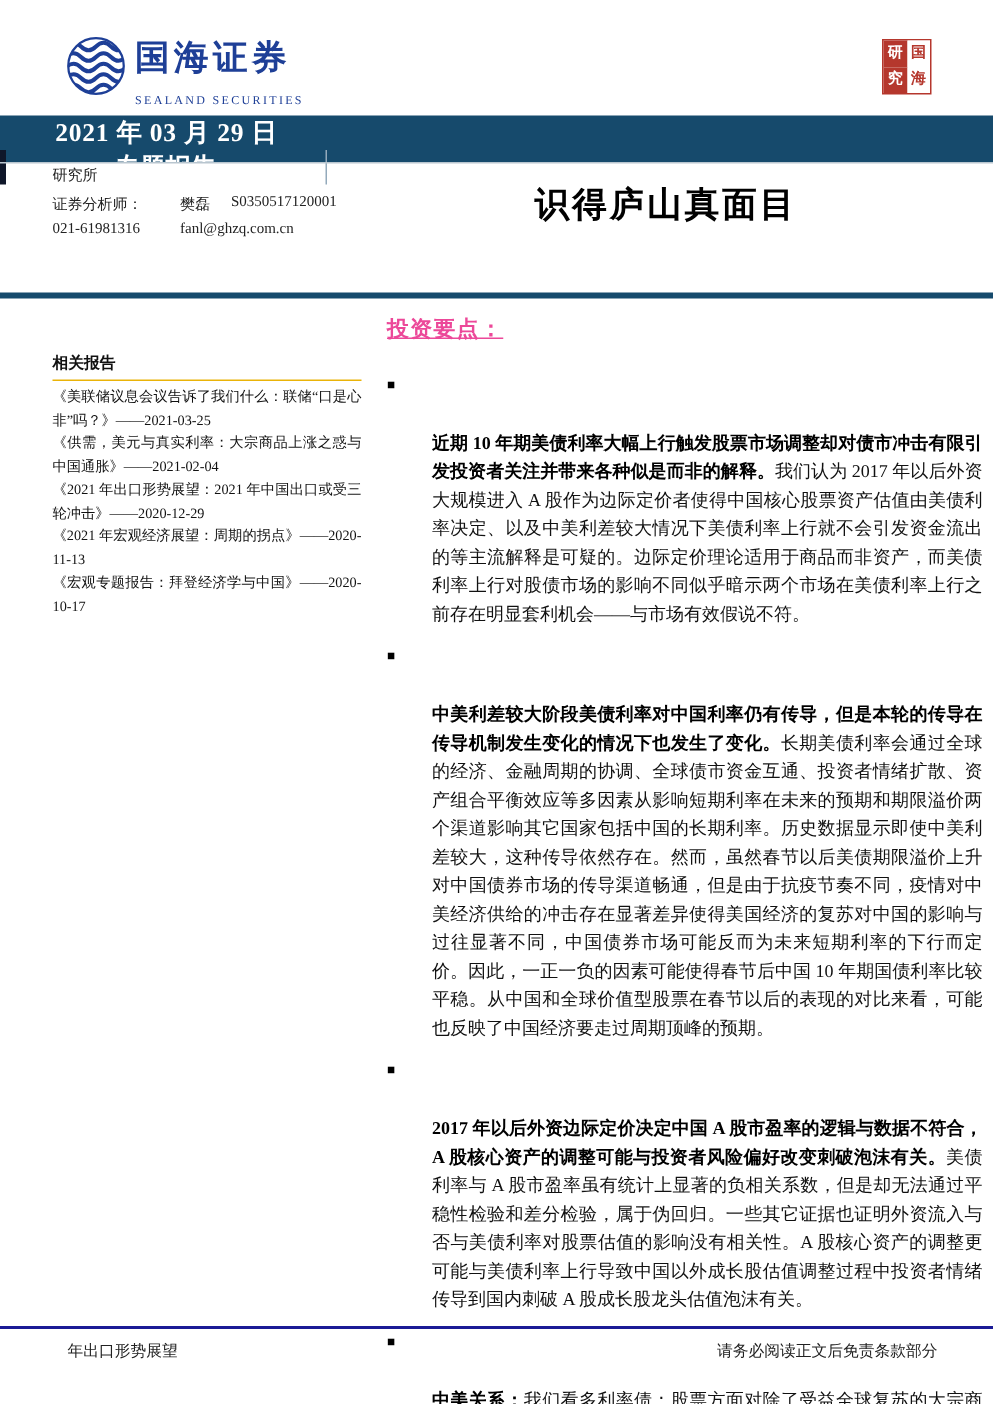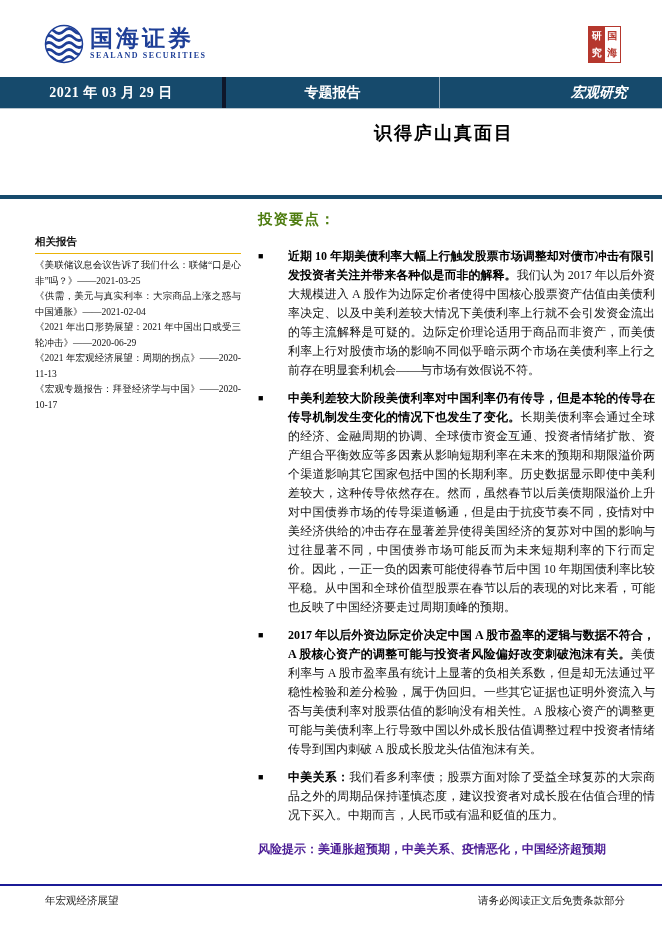--- a/index.html
+++ b/index.html
@@ -9,65 +9,65 @@
     background:#ffffff; color:#111;
     position:relative; overflow:hidden;
   }
   .page { position:absolute; inset:0; width:662px; height:700px; background:#fff; }
 
   
   .logo-wrap { position:absolute; left:44px; top:24px; display:flex; align-items:flex-start; }
   .logo-icon { width:40px; height:40px; flex:0 0 auto; }
   .logo-text { margin-left:6px; padding-top:2px; }
   .logo-cn { font-size:23px; font-weight:bold; color:#1e3f97; letter-spacing:3px; line-height:1.1; white-space:nowrap; }
-  .logo-en { font-size:8px; font-weight:bold; color:#1e3f97; letter-spacing:1.55px; margin-top:0; white-space:nowrap; }
+  .logo-en { font-size:8px; font-weight:normal; color:#1e3f97; letter-spacing:1.55px; margin-top:11px; white-space:nowrap; }
 
   .seal { position:absolute; left:588px; top:26px; width:33px; height:37px;
           border:1.5px solid #b5372d; background:#fff;
           display:grid; grid-template-columns:1fr 1fr; grid-template-rows:1fr 1fr; }
   .seal span { display:flex; align-items:center; justify-content:center;
                font-size:10px; font-weight:bold; line-height:1; overflow:hidden; }
   .seal .s-carved { background:#b5372d; color:#fff; }
   .seal .s-relief { background:#fff; color:#b5372d; }
 
   
   .bar { position:absolute; left:0; top:77px; width:662px; height:31px; background:#164a6c;
-         display:flex; color:#fff; font-size:14px; font-weight:bold; }
+         display:flex; color:#fff; font-size:17px; font-weight:bold;flex-direction:column; }
   .bar-cell { display:flex; align-items:center; height:100%; }
   .bar-cell.date { width:222px; justify-content:center; letter-spacing:0.5px; }
   .bar-cell.type { width:218px; justify-content:center; border-left:4px solid #0f172a; border-right:1px solid #93aabb; }
   .bar-cell.cat  { flex:1; justify-content:flex-end; padding-right:35px; font-style:italic; }
   .bar::after { content:""; position:absolute; left:0; bottom:-1px; width:662px; height:1px; background:#b9c6cf; }
 
   
   .analyst { position:absolute; left:35px; top:110px; width:230px; font-size:10px; color:#222; }
   .analyst .row { display:flex; margin-bottom:4.5px; }
   .a-col1 { width:85px; }
   .a-col2 { width:34px; }
   .a-col3 { flex:1; }
 
   .rule-navy { position:absolute; left:0; top:195px; width:662px; height:3.5px; background:#164a6c; }
 
   
   .title-block { position:absolute; left:258px; top:121px; width:372px; text-align:center; color:#000; }
-  .title-main { font-size:18px; font-weight:bold; letter-spacing:2px; }
+  .title-main { font-size:23px; font-weight:bold; letter-spacing:2px; }
   .title-sub  { font-size:15.5px; font-weight:bold; margin-top:26px; letter-spacing:0.5px; }
 
   
   .sidebar { position:absolute; left:35px; top:235px; width:206px; }
   .sidebar-heading { font-size:10.5px; font-weight:bold; color:#111; padding-bottom:4px;
                      border-bottom:1px solid #eab308; margin-bottom:4px; }
   .report-item { font-size:9.5px; line-height:15.5px; text-align:justify; color:#111; }
 
   
-  .main-heading { position:absolute; left:258px; top:210px; font-size:14.5px; font-weight:bold; color:#4d7c0f; letter-spacing:1px; }
+  .main-heading { position:absolute; left:258px; top:210px; font-size:14.5px; font-weight:bold; color:#ec4899; letter-spacing:1px;text-decoration:underline; }
   .bullets { position:absolute; left:258px; top:247px; width:397px; }
   .bullet { display:flex; margin-bottom:9px; }
   .bullet-marker { flex:0 0 15px; font-size:9px; line-height:19px; color:#000; margin-right:15px; }
-  .bullet-text { flex:1; font-size:12px; line-height:19px; text-align:justify; color:#111; }
+  .bullet-text { flex:1; font-size:12px; line-height:19px; text-align:justify; color:#111;margin-top:39px; }
   .bullet-text b { font-weight:bold; color:#000; }
   .risk { margin-top:15px; margin-left:0; font-size:12px; font-weight:bold; color:#4c1d95; line-height:19px; }
 
   
   .rule-footer { position:absolute; left:0; top:884px; width:662px; height:2px; background:#1b1b96; }
   .footer { position:absolute; left:45px; top:894px; width:580px; display:flex; justify-content:space-between;
             font-size:10.5px; color:#222; }
 </style>
 </head>
 <body>
@@ -102,32 +102,46 @@
     <span class="s-carved">究</span>
     <span class="s-relief">海</span>
   </div>
 
   <div class="bar">
     <div class="bar-cell date">2021 年 03 月 29 日</div>
     <div class="bar-cell type">专题报告</div>
     <div class="bar-cell cat">宏观研究</div>
   </div>
 
+  <div class="analyst">
+    <div class="row">
+        <span class="a-col1">研究所</span>
+      </div>
+    <div class="row">
+      <span class="a-col1">证券分析师：</span>
+      <span class="a-col2">樊磊</span>
+      <span class="a-col3">S0350517120001</span>
+    </div>
+    <div class="row">
+      <span class="a-col1">021-61981316</span>
+      <span class="a-col3">fanl@ghzq.com.cn</span>
+    </div>
+  </div>
 
   <div class="rule-navy"></div>
 
   <div class="title-block">
     <div class="title-main">识得庐山真面目</div>
   </div>
 
   <div class="sidebar">
     <div class="sidebar-heading">相关报告</div>
     <div class="report-item">《美联储议息会议告诉了我们什么：联储“口是心非”吗？》——2021-03-25</div>
     <div class="report-item">《供需，美元与真实利率：大宗商品上涨之惑与中国通胀》——2021-02-04</div>
-    <div class="report-item">《2021 年出口形势展望：2021 年中国出口或受三轮冲击》——2020-06-29</div>
+    <div class="report-item">《2021 年出口形势展望：2021 年中国出口或受三轮冲击》——2020-12-29</div>
     <div class="report-item">《2021 年宏观经济展望：周期的拐点》——2020-11-13</div>
     <div class="report-item">《宏观专题报告：拜登经济学与中国》——2020-10-17</div>
   </div>
 
   <div class="main-heading">投资要点：</div>
 
   <div class="bullets">
     <div class="bullet">
       <span class="bullet-marker">■</span>
       <p class="bullet-text">
@@ -150,17 +164,17 @@
       <span class="bullet-marker">■</span>
       <p class="bullet-text">
         <b>中美关系：</b><span>我们看多利率债；股票方面对除了受益全球复苏的大宗商品之外的周期品保持谨慎态度，建议投资者对成长股在估值合理的情况下买入。中期而言，人民币或有温和贬值的压力。</span>
       </p>
     </div>
     <div class="risk">风险提示：美通胀超预期，中美关系、疫情恶化，中国经济超预期</div>
   </div>
 
   <div class="rule-footer"></div>
   <div class="footer">
-    <span>年宏观经济展望</span>
+    <span>年出口形势展望</span>
     <span>请务必阅读正文后免责条款部分</span>
   </div>
 
 </div>
 
 </body></html>

